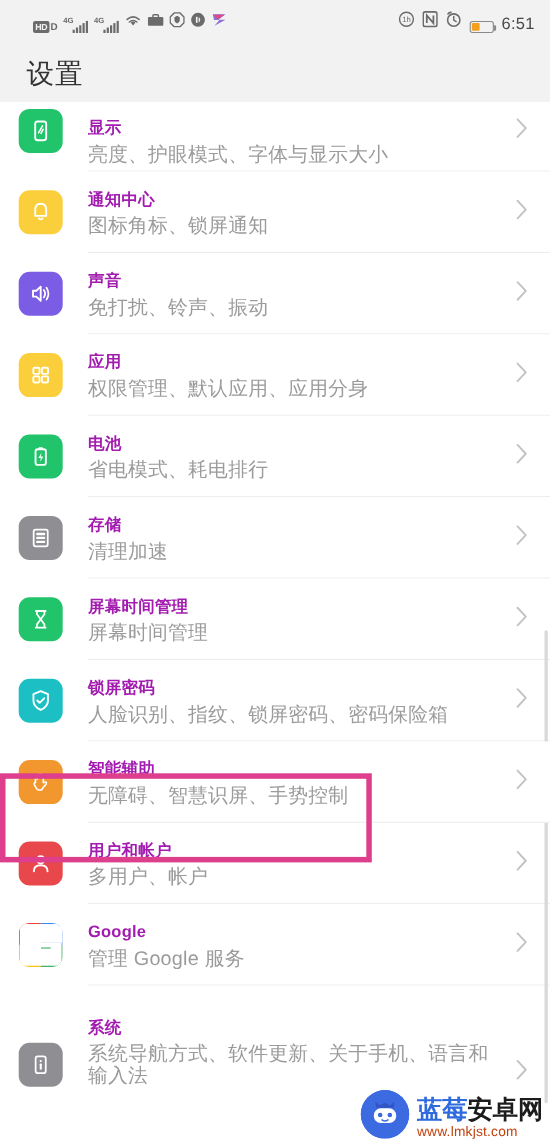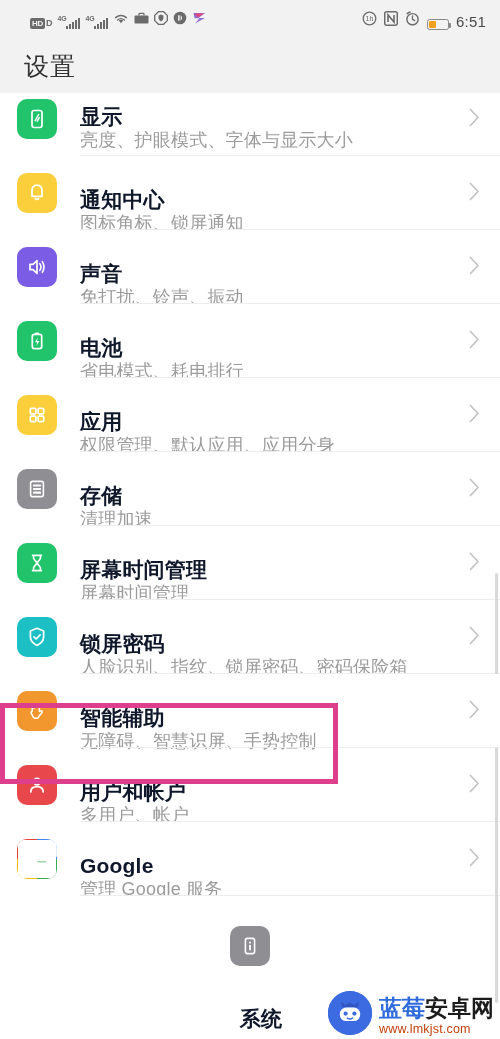--- a/index.html
+++ b/index.html
@@ -61,23 +61,22 @@
     display:flex; align-items:center; position:relative;
     height:74px; padding-left:17px; padding-right:18px; background:#fff;
   }
   .row.clip-top { height:63px; align-items:flex-end; padding-bottom:6px; }
   .icon-box {
     width:40px; height:40px; border-radius:10px; flex:0 0 40px;
     display:flex; align-items:center; justify-content:center;
   }
   .row-text { flex:1; margin-left:23px; min-width:0; }
   .row-title {
-    font-size:21px; color:#0f172a; font-weight:bold; line-height:22px;
+    font-size:15px; color:#a21caf; font-weight:bold; line-height:22px;
     letter-spacing:0.2px;
-    margin-top:36px;
   }
   .row-sub {
     font-size:18px; color:#9b9b9b; line-height:20px; margin-top:2px;
     letter-spacing:0.2px;
   }
   .chev { flex:0 0 14px; margin-left:8px; color:#c2c2c2; }
   .divider {
     position:absolute; left:80px; right:0px; bottom:0; height:1px; background:#ededed;
   }
 
@@ -267,51 +266,51 @@
       </div>
       <div class="chev">
         <svg width="13" height="21" viewBox="0 0 13 21">
             <path d="M2.5 2.5 L10 10.5 L2.5 18.5" stroke="#c2c2c2" stroke-width="1.7" fill="none" stroke-linecap="round" stroke-linejoin="round"></path>
           </svg>
       </div>
       <div class="divider"></div>
     </div>
 
     <div class="row">
-      <div class="icon-box" style="background:#21c46a;">
-        <svg width="22" height="22" viewBox="0 0 22 22">
-          <rect x="6.3" y="4.4" width="9.4" height="14.2" rx="2" fill="none" stroke="#fff" stroke-width="1.7"></rect>
-          <rect x="9" y="2.6" width="4" height="1.9" rx="0.7" fill="#fff"></rect>
-          <path d="M11.8 7.4 L8.9 12.3 H11.2 L10.3 16 L13.4 10.9 H11 Z" fill="#fff"></path>
-        </svg>
-      </div>
-      <div class="row-text">
-        <div class="row-title">电池</div>
-        <div class="row-sub">省电模式、耗电排行</div>
-      </div>
-      <div class="chev">
-        <svg width="13" height="21" viewBox="0 0 13 21">
-            <path d="M2.5 2.5 L10 10.5 L2.5 18.5" stroke="#c2c2c2" stroke-width="1.7" fill="none" stroke-linecap="round" stroke-linejoin="round"></path>
-          </svg>
-      </div>
-      <div class="divider"></div>
-    </div>
-
-    <div class="row">
       <div class="icon-box" style="background:#fbcf3c;">
         <svg width="22" height="22" viewBox="0 0 22 22">
           <rect x="4.3" y="4.3" width="5.6" height="5.6" rx="1.1" fill="none" stroke="#fff" stroke-width="1.7"></rect>
           <rect x="12.1" y="4.3" width="5.6" height="5.6" rx="1.1" fill="none" stroke="#fff" stroke-width="1.7"></rect>
           <rect x="4.3" y="12.1" width="5.6" height="5.6" rx="1.1" fill="none" stroke="#fff" stroke-width="1.7"></rect>
           <rect x="12.1" y="12.1" width="5.6" height="5.6" rx="1.1" fill="none" stroke="#fff" stroke-width="1.7"></rect>
         </svg>
       </div>
       <div class="row-text">
         <div class="row-title">应用</div>
         <div class="row-sub">权限管理、默认应用、应用分身</div>
+      </div>
+      <div class="chev">
+        <svg width="13" height="21" viewBox="0 0 13 21">
+            <path d="M2.5 2.5 L10 10.5 L2.5 18.5" stroke="#c2c2c2" stroke-width="1.7" fill="none" stroke-linecap="round" stroke-linejoin="round"></path>
+          </svg>
+      </div>
+      <div class="divider"></div>
+    </div>
+
+    <div class="row">
+      <div class="icon-box" style="background:#21c46a;">
+        <svg width="22" height="22" viewBox="0 0 22 22">
+          <rect x="6.3" y="4.4" width="9.4" height="14.2" rx="2" fill="none" stroke="#fff" stroke-width="1.7"></rect>
+          <rect x="9" y="2.6" width="4" height="1.9" rx="0.7" fill="#fff"></rect>
+          <path d="M11.8 7.4 L8.9 12.3 H11.2 L10.3 16 L13.4 10.9 H11 Z" fill="#fff"></path>
+        </svg>
+      </div>
+      <div class="row-text">
+        <div class="row-title">电池</div>
+        <div class="row-sub">省电模式、耗电排行</div>
       </div>
       <div class="chev">
         <svg width="13" height="21" viewBox="0 0 13 21">
             <path d="M2.5 2.5 L10 10.5 L2.5 18.5" stroke="#c2c2c2" stroke-width="1.7" fill="none" stroke-linecap="round" stroke-linejoin="round"></path>
           </svg>
       </div>
       <div class="divider"></div>
     </div>
 
     <div class="row">
@@ -432,30 +431,32 @@
         <div class="row-sub">管理 Google 服务</div>
       </div>
       <div class="chev">
         <svg width="13" height="21" viewBox="0 0 13 21">
             <path d="M2.5 2.5 L10 10.5 L2.5 18.5" stroke="#c2c2c2" stroke-width="1.7" fill="none" stroke-linecap="round" stroke-linejoin="round"></path>
           </svg>
       </div>
       <div class="divider"></div>
     </div>
 
-    <div class="row" style="height:92px;align-items:center;padding-top:12px;flex-direction:column;">
+    <div class="row" style="height:92px;align-items:flex-end;padding-top:12px;">
       <div class="icon-box" style="background:#8e8e93;margin-top:18px;">
         <svg width="22" height="22" viewBox="0 0 22 22">
           <rect x="6.4" y="3.4" width="9.2" height="15.2" rx="2" fill="none" stroke="#fff" stroke-width="1.6"></rect>
           <circle cx="11" cy="7.6" r="1.05" fill="#fff"></circle>
           <rect x="10.1" y="9.8" width="1.9" height="5.6" rx="0.8" fill="#fff"></rect>
         </svg>
       </div>
       <div class="row-text" style="margin-top:6px;">
         <div class="row-title">系统</div>
+        <div class="row-sub" style="white-space:pre-line;">系统导航方式、软件更新、关于手机、语言和
+输入法</div>
       </div>
       <div class="chev" style="margin-top:22px;">
         <svg width="13" height="21" viewBox="0 0 13 21">
             <path d="M2.5 2.5 L10 10.5 L2.5 18.5" stroke="#c2c2c2" stroke-width="1.7" fill="none" stroke-linecap="round" stroke-linejoin="round"></path>
           </svg>
       </div>
     </div>
 
     <div class="scrollbar"></div>
   </div>

